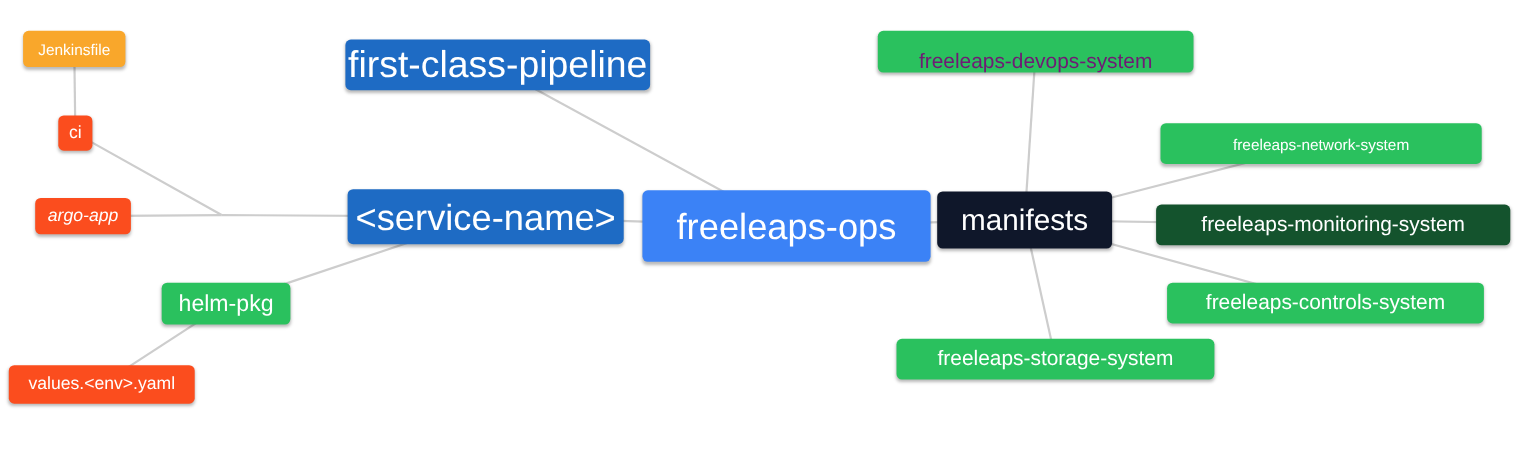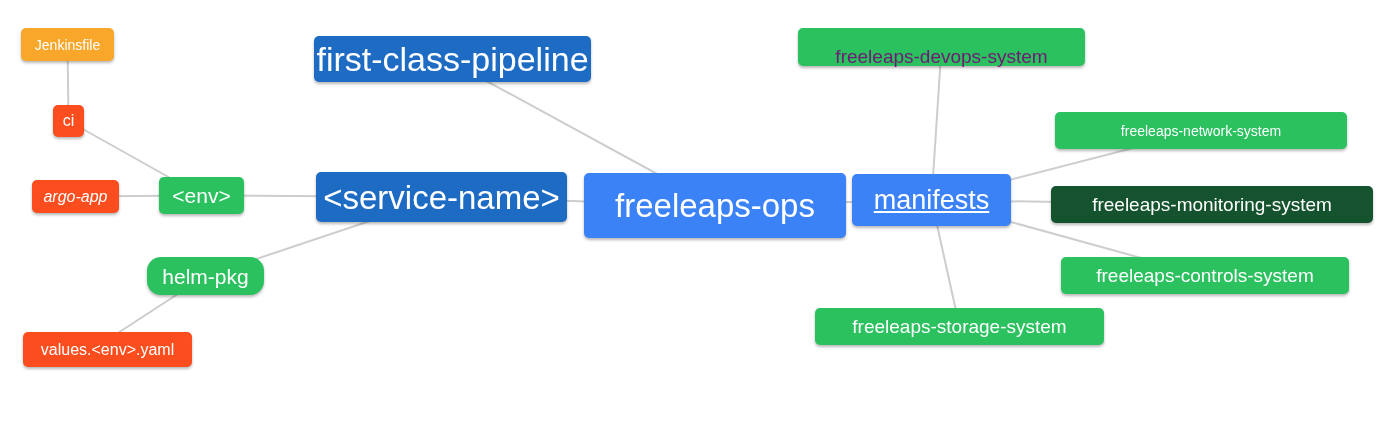--- a/index.html
+++ b/index.html
@@ -59,39 +59,36 @@
     </svg>
 <div class="node" style="left: 21px; top: 28px; width: 93px; height: 33px; font-size: 14px; background: rgb(249, 167, 43); color: rgb(255, 255, 255);">
       <span>Jenkinsfile</span>
     </div>
     <div class="node" style="left: 53px; top: 105px; width: 31px; height: 32px; font-size: 16px; background: rgb(251, 77, 30); color: rgb(255, 255, 255);">
       <span>ci</span>
     </div>
     <div class="node" style="left: 32px; top: 180px; width: 87px; height: 33px; font-size: 16px; background: rgb(251, 77, 30); color: rgb(255, 255, 255); font-style: italic;">
       <span>argo-app</span>
     </div>
-    <div class="node" style="left: 159px; top: 177px; width: 85px; height: 37px; font-size: 21px; background: rgb(42, 193, 94); color: rgb(255, 255, 255);">
-      <span>&lt;env&gt;</span>
-    </div>
-    <div class="node" style="left: 147px; top: 257px; width: 117px; height: 38px; font-size: 21px; background: rgb(42, 193, 94); color: rgb(255, 255, 255); border-radius: 14px;">
+    <div class="node" style="left: 147px; top: 257px; width: 117px; height: 38px; font-size: 21px; background: rgb(42, 193, 94); color: rgb(255, 255, 255);">
       <span>helm-pkg</span>
     </div>
-    <div class="node" style="left: 8px; top: 332px; width: 169px; height: 35px; font-size: 16px; background: rgb(251, 77, 30); color: rgb(255, 255, 255); margin-left: 15px;">
+    <div class="node" style="left: 8px; top: 332px; width: 169px; height: 35px; font-size: 16px; background: rgb(251, 77, 30); color: rgb(255, 255, 255);">
       <span>values.&lt;env&gt;.yaml</span>
     </div>
     <div class="node" style="left: 314px; top: 36px; width: 277px; height: 46px; font-size: 34px; background: rgb(30, 107, 196); color: rgb(255, 255, 255);">
       <span>first-class-pipeline</span>
     </div>
     <div class="node" style="left: 316px; top: 172px; width: 251px; height: 50px; font-size: 33px; background: rgb(30, 107, 196); color: rgb(255, 255, 255);">
       <span>&lt;service-name&gt;</span>
     </div>
     <div class="node" style="left: 584px; top: 173px; width: 262px; height: 65px; font-size: 33px; background: #3b82f6; color: rgb(255, 255, 255);">
       <span>freeleaps-ops</span>
     </div>
-    <div class="node" style="left: 852px; top: 174px; width: 159px; height: 52px; font-size: 27px; background: #3b82f6; color: rgb(255, 255, 255); text-decoration: underline;">
+    <div class="node" style="left: 852px; top: 174px; width: 159px; height: 52px; font-size: 27px; background: #0f172a; color: rgb(255, 255, 255);">
       <span>manifests</span>
     </div>
     <div class="node" style="left: 798px; top: 28px; width: 287px; height: 38px; font-size: 19px; background: rgb(42, 193, 94); color: #701a75; align-items: flex-end;">
       <span>freeleaps-devops-system</span>
     </div>
     <div class="node" style="left: 1055px; top: 112px; width: 292px; height: 37px; font-size: 14px; background: rgb(42, 193, 94); color: rgb(255, 255, 255);">
       <span>freeleaps-network-system</span>
     </div>
     <div class="node" style="left: 1051px; top: 186px; width: 322px; height: 37px; font-size: 19px; background: #14532d; color: rgb(255, 255, 255);">
       <span>freeleaps-monitoring-system</span>

